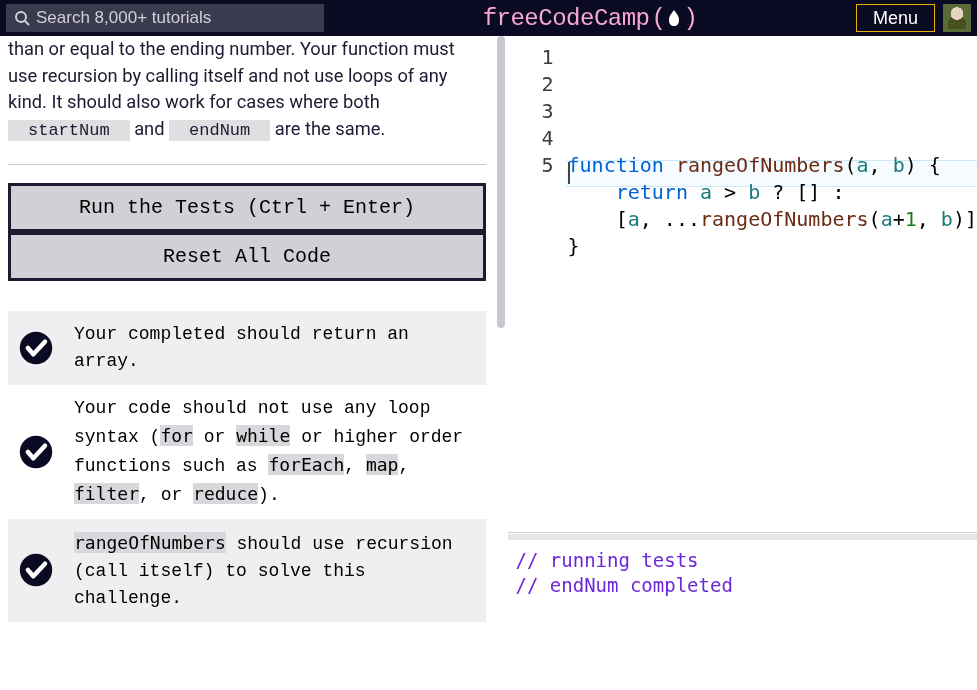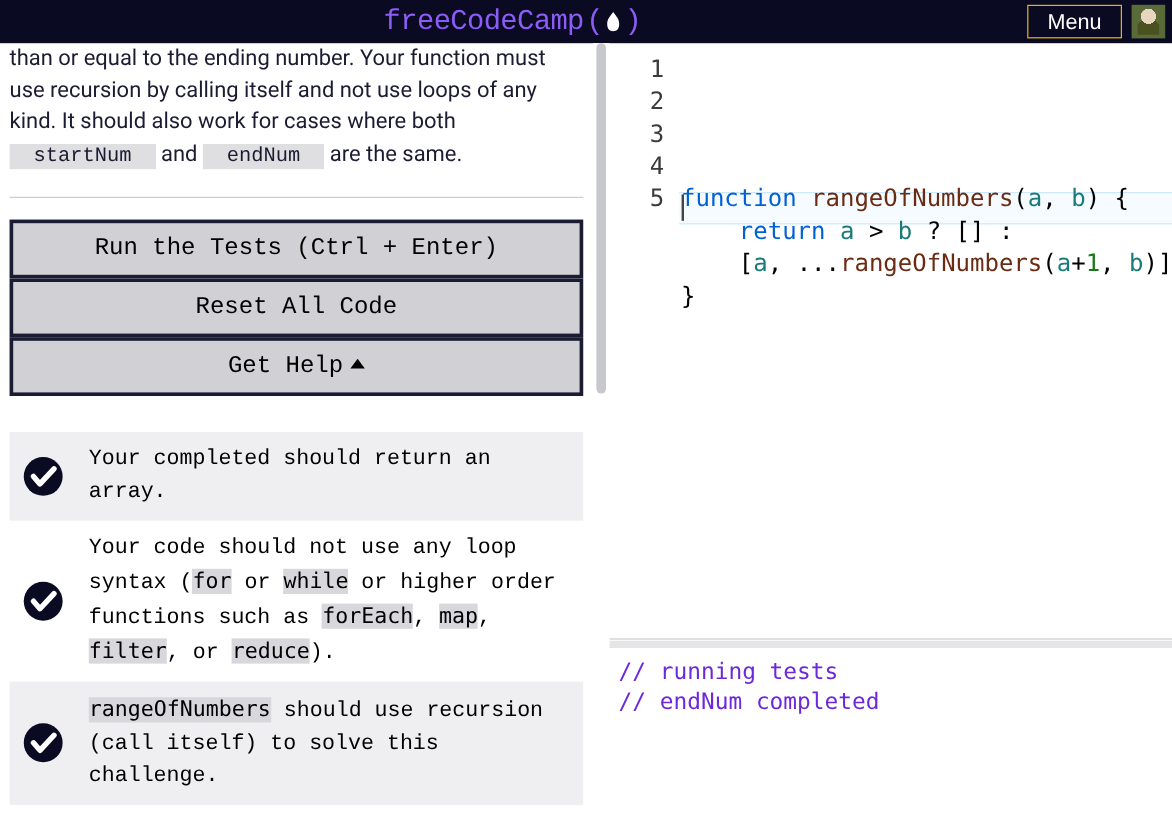--- a/index.html
+++ b/index.html
@@ -38,21 +38,21 @@
   outline: none;
 }
 .search-input::placeholder { color: #d0d0d5; }
 .logo-wrap {
   flex: 1;
   display: flex;
   justify-content: center;
   align-items: flex-end;
   font-family: "Courier New", monospace;
   font-size: 24px;
-  color: #8b5cf6;
+  color: #f9a8d4;
   letter-spacing: -0.5px;
 }
 .logo-wrap .fire {
   display: inline-flex;
   align-items: center;
   margin-left: 2px;
 }
 .menu-btn {
   border: 1px solid #eab308;
   background: transparent;
@@ -248,43 +248,46 @@
 .hr-thin {
   border: none;
   border-top: 1px solid #ccc;
   margin: 2px 0 12px 0;
 }
 </style>
 </head>
 <body>
 
 <div class="header">
+  <div class="search-wrap">
+    <svg width="16" height="16" viewBox="0 0 16 16">
+        <circle cx="7" cy="7" r="5" stroke="#d0d0d5" stroke-width="2" fill="none"></circle>
+        <line x1="11" y1="11" x2="15" y2="15" stroke="#d0d0d5" stroke-width="2"></line>
+      </svg>
+    <input class="search-input" placeholder="Search 8,000+ tutorials" style="">
+  </div>
   <div class="logo-wrap">
     <span>freeCodeCamp</span>
       <span class="fire">(<svg width="18" height="20" viewBox="0 0 18 20">
           <path d="M9 2 C6 6 4 8 4 12 C4 16 6 18 9 18 C12 18 14 16 14 12 C14 8 12 6 9 2 Z M9 9 C8 11 7 12 7 14 C7 16 8 17 9 17 C10 17 11 16 11 14 C11 12 10 11 9 9 Z" fill="#fff"></path>
         </svg>)</span>
   </div>
   <button class="menu-btn">Menu</button>
   <div class="avatar"></div>
 </div>
 
 <div class="main">
   <div class="left-panel">
     <div class="instructions">
       <span>than or equal to the ending number. Your function must use recursion by calling itself and not use loops of any kind. It should also work for cases where both </span><code>startNum</code><span> and </span><code>endNum</code><span> are the same.</span>
     </div>
     <hr class="hr-thin">
     <div class="btn-stack">
       <button class="action-btn">Run the Tests (Ctrl + Enter)</button>
       <button class="action-btn">Reset All Code</button>
-      <button class="action-btn">
-        <span>Get Help</span>
-        <span class="caret-up"></span>
-      </button>
     </div>
     <div class="tests" id="tests-container">
         <div class="test-row">
           <svg class="check" viewBox="0 0 40 40">
             <circle cx="20" cy="20" r="18" fill="#0a0a23"></circle>
             <path d="M11 20 L17 27 L30 13" stroke="#fff" stroke-width="5" fill="none" stroke-linecap="round" stroke-linejoin="round"></path>
           </svg>
           <div class="test-text">Your completed should return an array.</div>
         </div>
         <div class="test-row">

